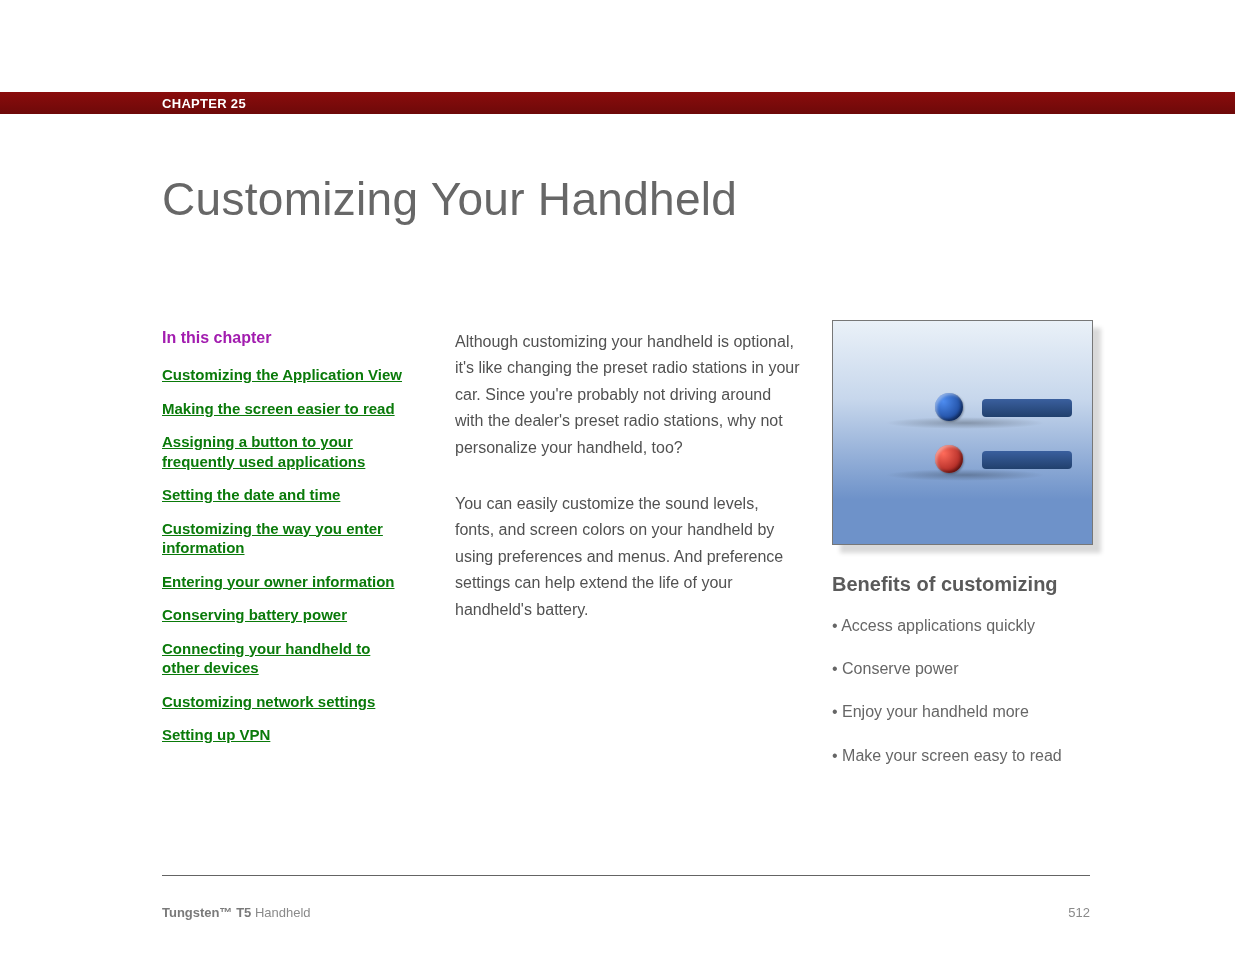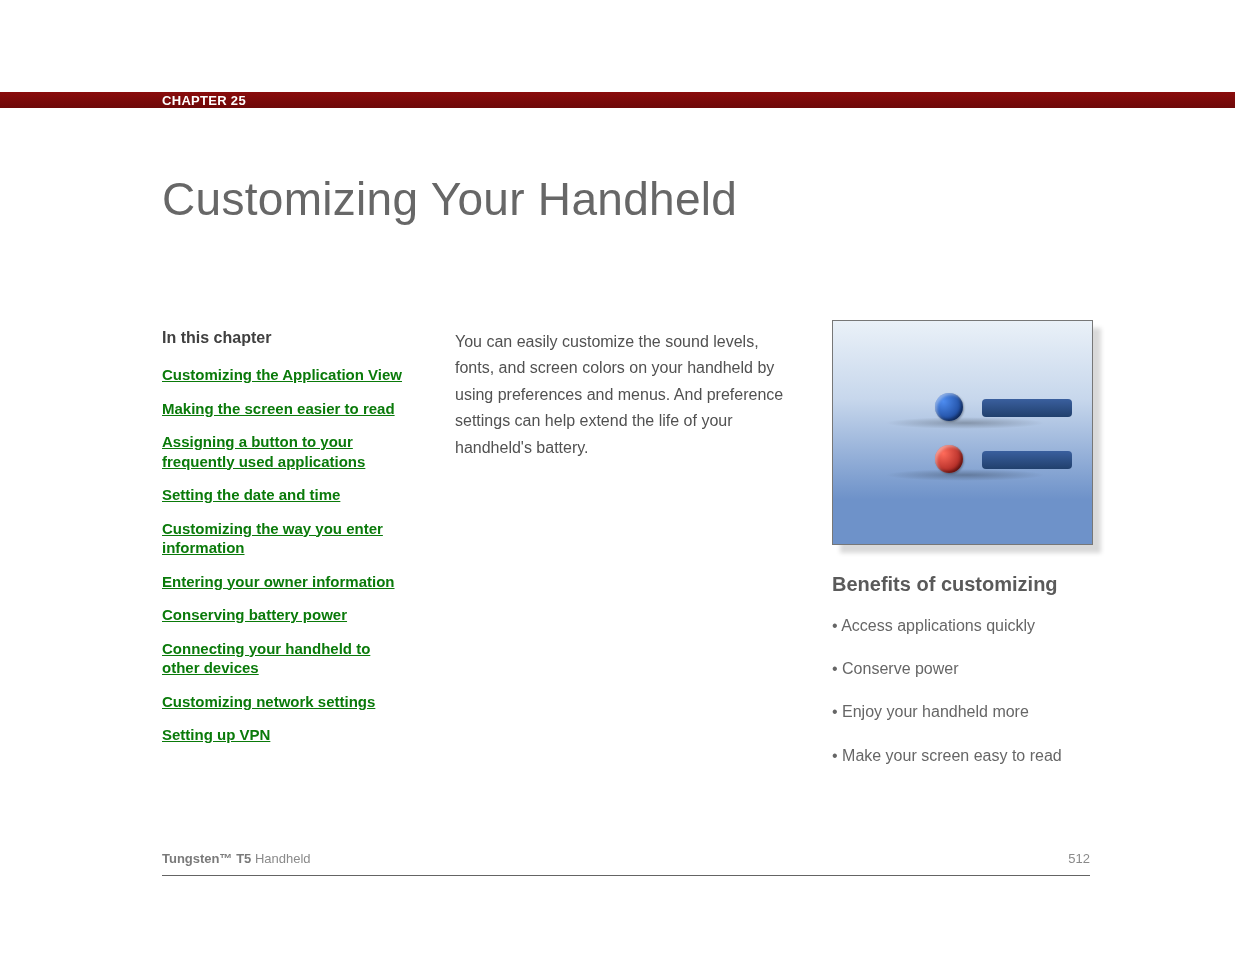--- a/index.html
+++ b/index.html
@@ -9,21 +9,21 @@
     background: #fff;
     font-family: "Helvetica Neue", Helvetica, Arial, sans-serif;
     color: #555;
     position: relative;
   }
   .chapter-bar {
     position: absolute;
     top: 92px;
     left: 0;
     width: 100%;
-    height: 16px;
+    height: 22px;
     background: #7b0a0a;
     background: linear-gradient(#8a0c0c, #6e0909);
     display: flex;
     align-items: center;
   }
   .chapter-bar .label {
     margin-left: 162px;
     color: #fff;
     font-size: 13px;
     font-weight: bold;
@@ -40,21 +40,21 @@
   }
   .sidebar {
     position: absolute;
     top: 329px;
     left: 162px;
     width: 260px;
   }
   .sidebar .heading {
     font-size: 16px;
     font-weight: bold;
-    color: #404040;
+    color: #a21caf;
     margin-bottom: 18px;
   }
   .sidebar .links a {
     display: block;
     color: #0a7a0a;
     font-size: 15px;
     font-weight: bold;
     text-decoration: underline;
     margin-bottom: 14px;
     line-height: 1.3;
@@ -155,21 +155,21 @@
     position: absolute;
     left: 162px;
     right: 145px;
     top: 875px;
     border-top: 1px solid #646464;
   }
   .footer {
     position: absolute;
     left: 162px;
     right: 145px;
-    top: 851px;
+    top: 905px;
     display: flex;
     justify-content: space-between;
     font-size: 13px;
     color: #8a8a8a;
   }
   .footer .product b { color: #7a7a7a; font-weight: bold; }
 </style>
 </head>
 <body>
 
@@ -189,20 +189,21 @@
     <a href="#">Customizing the way you enter information</a>
     <a href="#">Entering your owner information</a>
     <a href="#">Conserving battery power</a>
     <a href="#">Connecting your handheld to other devices</a>
     <a href="#">Customizing network settings</a>
     <a href="#">Setting up VPN</a>
   </div>
 </div>
 
 <div class="body-col">
+  <p>Although customizing your handheld is optional, it's like changing the preset radio stations in your car. Since you're probably not driving around with the dealer's preset radio stations, why not personalize your handheld, too?</p>
   <p>You can easily customize the sound levels, fonts, and screen colors on your handheld by using preferences and menus. And preference settings can help extend the life of your handheld's battery.</p>
 </div>
 
 <div class="right-col">
   <div class="image-wrap">
     <div class="photo">
       <div class="shadow-line s1"></div>
       <div class="shadow-line s2"></div>
       <div class="label-rect top"></div>
       <div class="label-rect bottom"></div>

